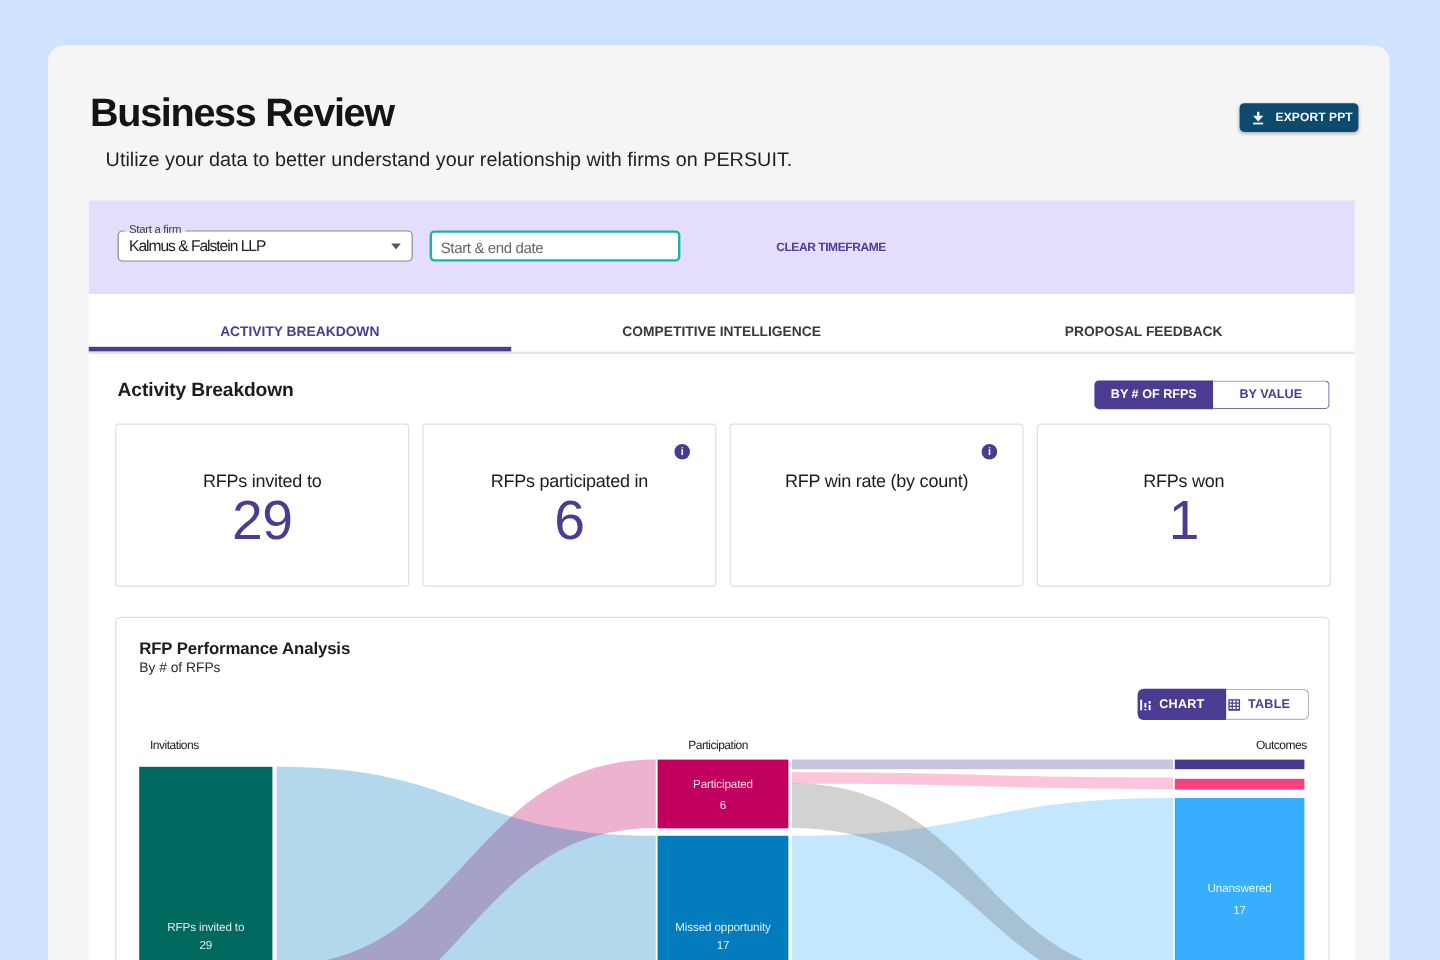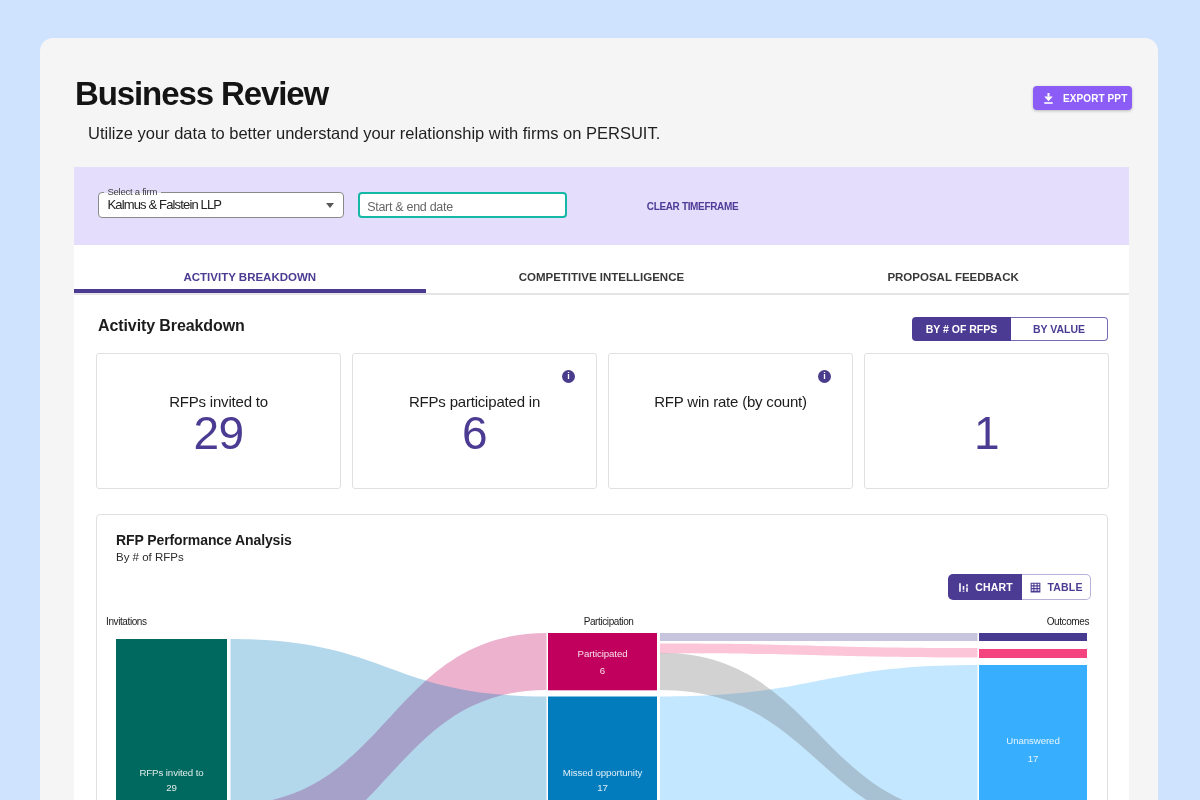--- a/index.html
+++ b/index.html
@@ -2,21 +2,21 @@
 <html><head>
 <meta charset="utf-8">
 <style>
   * { margin:0; padding:0; box-sizing:border-box; }
   html,body { width:1200px; height:800px; overflow:hidden; }
   body { background:#cfe2fe; font-family:"Liberation Sans", sans-serif; position:relative; }
   .abs { position:absolute; }
   .card { left:39.5px; top:37.5px; width:1118.5px; height:792px; background:#f5f5f5; border-radius:13px; }
   .h1 { left:75px; top:76.5px; font-size:33px; font-weight:700; color:#141414; line-height:1; letter-spacing:-1.1px; }
   .sub { left:88px; top:123.5px; font-size:16.5px; color:#1f1f1f; line-height:1.18; letter-spacing:0px; }
-  .exportbtn { left:1033px; top:86px; width:99px; height:24px; background:#8b5cf6; border-radius:4px; color:#fff; box-shadow:0 1px 3px rgba(0,0,0,.25); }
+  .exportbtn { left:1033px; top:86px; width:99px; height:24px; background:#0c4a6e; border-radius:4px; color:#fff; box-shadow:0 1px 3px rgba(0,0,0,.25); }
   .exportbtn span { position:absolute; left:30px; top:7px; font-size:10px; font-weight:700; letter-spacing:0.1px; white-space:nowrap; }
   .panel { left:74px; top:167px; width:1055px; height:633px; background:#ffffff; }
   .filter { left:0; top:0; width:1055px; height:78px; background:#e4defc; }
   .selbox { position:absolute; left:23.5px; top:25px; width:246.5px; height:26px; background:#fff; border:1px solid #8a8a8a; border-radius:4px; }
   .sellegend { position:absolute; left:29.5px; top:19px; height:11px; line-height:11px; font-size:9.5px; letter-spacing:-0.25px; color:#3c3c3c; padding:0 4px; background:linear-gradient(#e4defc 7px, #ffffff 7px); }
   .selval { position:absolute; left:33.5px; top:30px; font-size:13px; letter-spacing:-0.85px; color:#212121; }
   .arrow { position:absolute; left:252px; top:35.5px; width:0; height:0; border-left:4.5px solid transparent; border-right:4.5px solid transparent; border-top:5px solid #585858; }
   .dateinput { position:absolute; left:284.25px; top:25px; width:209px; height:26px; background:#fff; border:2px solid #14b8a6; border-radius:4px; }
   .dateinput span { position:absolute; left:7px; top:5.5px; font-size:12.5px; letter-spacing:-0.3px; color:#666; }
   .clearbtn { position:absolute; left:602.5px; top:34px; transform:translateX(-50%); font-size:10px; font-weight:700; letter-spacing:-0.35px; color:#4e3c97; white-space:nowrap;margin-left:16px; }
@@ -32,42 +32,42 @@
   .tg.on { background:#4b3b92; color:#fff; border-radius:4px 0 0 4px; width:99px; }
   .tg.off { background:#fff; color:#4b3b92; border:1px solid #7769b5; border-left:none; border-radius:0 4px 4px 0; width:97px; }
   .scard { position:absolute; top:186px; width:245px; height:136px; background:#fff; border:1px solid #e0e0e0; border-radius:3px; }
   .scard .lbl { position:absolute; left:0; width:100%; top:39px; text-align:center; font-size:15px; letter-spacing:-0.2px; color:#1c1c1c; }
   .scard .num { position:absolute; left:0; width:100%; top:56px; text-align:center; font-size:46px; letter-spacing:-0.5px; color:#4b3b92; line-height:1; }
   .info { position:absolute; right:21px; top:16px; width:13px; height:13px; border-radius:50%; background:#4a3c8d; color:#fff; font-size:9px; font-weight:700; text-align:center; line-height:13px; }
   .pcard { position:absolute; left:22px; top:347px; width:1012px; height:300px; background:#fff; border:1px solid #e0e0e0; border-radius:4px; }
   .pt1 { position:absolute; left:19px; top:17px; font-size:14px; font-weight:700; letter-spacing:-0.1px; color:#1c1c1c; }
   .pt2 { position:absolute; left:19px; top:36px; font-size:11.5px; color:#2a2a2a; }
   .ctoggle { position:absolute; left:851px; top:59px; height:26px; display:flex; }
-  .ctg { height:26px; display:flex; align-items:center; justify-content:center; gap:5px; font-size:10.5px; font-weight:700; letter-spacing:0.2px; }
+  .ctg { height:26px; display:flex; align-items:center; gap:5px; font-size:10.5px; font-weight:700; letter-spacing:0.2px; }
   .ctg.on { background:#4b3b92; color:#fff; border-radius:5px 0 0 5px; width:74px; }
   .ctg.off { background:#fff; color:#4b3b92; border:1px solid #bab1d8; border-left:none; border-radius:0 5px 5px 0; width:69px; }
   .axlbl { position:absolute; top:100.5px; font-size:10px; letter-spacing:-0.4px; color:#1b1b1b; }
 </style>
 </head>
 <body>
 <div class="abs card"></div>
 <div class="abs h1">Business Review</div>
 <div class="abs sub">Utilize your data to better understand your relationship with firms on PERSUIT.</div>
 <div class="abs exportbtn">
   <svg style="position:absolute;left:10.5px;top:7px" width="9" height="11" viewBox="0 0 8.5 11">
       <rect x="3.25" y="0" width="2" height="3.6" fill="#fff"></rect>
       <polygon points="0,3.5 8.5,3.5 4.25,8.3" fill="#fff"></polygon>
       <rect x="0" y="9.2" width="8.5" height="1.6" fill="#fff"></rect>
     </svg>
   <span>EXPORT PPT</span>
 </div>
 <div class="abs panel">
   <div class="abs filter">
     <div class="selbox"></div>
-    <span class="sellegend">Select a firm</span>
+    <span class="sellegend">Start a firm</span>
     <span class="selval">Kalmus &amp; Falstein LLP</span>
     <span class="arrow"></span>
     <div class="dateinput">
         <span>Start &amp; end date</span>
       </div>
     <span class="clearbtn">CLEAR TIMEFRAME</span>
   </div>
   <div class="abs tabs">
     <div class="tab active" style="left:0">ACTIVITY BREAKDOWN</div>
     <div class="tab" style="left:351.6px">COMPETITIVE INTELLIGENCE</div>
@@ -88,35 +88,36 @@
   <div class="scard" style="left:278px">
       <div class="lbl">RFPs participated in</div>
       <div class="num">6</div>
       <div class="info">i</div>
     </div>
   <div class="scard" style="left:534px">
       <div class="lbl">RFP win rate (by count)</div>
       <div class="info">i</div>
     </div>
   <div class="scard" style="left:790px">
+      <div class="lbl">RFPs won</div>
       <div class="num">1</div>
     </div>
   <div class="pcard">
     <div class="pt1">RFP Performance Analysis</div>
     <div class="pt2">By # of RFPs</div>
     <div class="ctoggle">
       <div class="ctg on"><svg width="13" height="13" viewBox="0 0 24 24">
             <path fill="#fff" d="M4 4h3v16H4zM10.5 9h3v7h-3zM17 6h3v4h-3zM10.5 18h3v2h-3zM17 12h3v8h-3z"></path>
           </svg>CHART</div>
       <div class="ctg off"><svg width="13" height="13" viewBox="0 0 24 24">
             <path fill="#4b3b92" d="M3 3h18v18H3V3zm2 2v3h3V5H5zm5 0v3h4V5h-4zm6 0v3h3V5h-3zM5 10v3h3v-3H5zm5 0v3h4v-3h-4zm6 0v3h3v-3h-3zM5 15v3h3v-3H5zm5 0v3h4v-3h-4zm6 0v3h3v-3h-3z"></path>
           </svg>TABLE</div>
     </div>
-    <div class="axlbl" style="left:9px">Invitations</div>
-    <div class="axlbl" style="left:476.5px; width:60px; text-align:right;">Participation</div>
+    <div class="axlbl" style="left:28px">Invitations</div>
+    <div class="axlbl" style="left:476.5px; width:60px; text-align:left;">Participation</div>
     <div class="axlbl" style="right:18px">Outcomes</div>
   </div>
   <svg class="abs" style="left:22px; top:458px" width="1012" height="175" viewBox="96 625 1012 175">
 
     <path d="M230.5,804.5 C388.5,804.5 388.5,633 546.5,633 L546.5,690 C388.5,690 388.5,862 230.5,862 Z" fill="#c0005c" fill-opacity="0.3"></path>
     <path d="M230.5,639 C388.5,639 388.5,696.5 546.5,696.5 L546.5,858 C388.5,858 388.5,800.5 230.5,800.5 Z" fill="#027cbd" fill-opacity="0.3"></path>
 
     <path d="M660,696.5 C818.75,696.5 818.75,665 977.5,665 L977.5,826.5 C818.75,826.5 818.75,858 660,858 Z" fill="#38affe" fill-opacity="0.3"></path>
     <path d="M660,652.8 C818.75,652.8 818.75,815 977.5,815 L977.5,832.5 C818.75,832.5 818.75,690 660,690 Z" fill="#696969" fill-opacity="0.3"></path>
     <path d="M660,643.6 C818.75,643.6 818.75,648 977.5,648 L977.5,657.5 C818.75,657.5 818.75,653.2 660,653.2 Z" fill="#f5437f" fill-opacity="0.3"></path>

